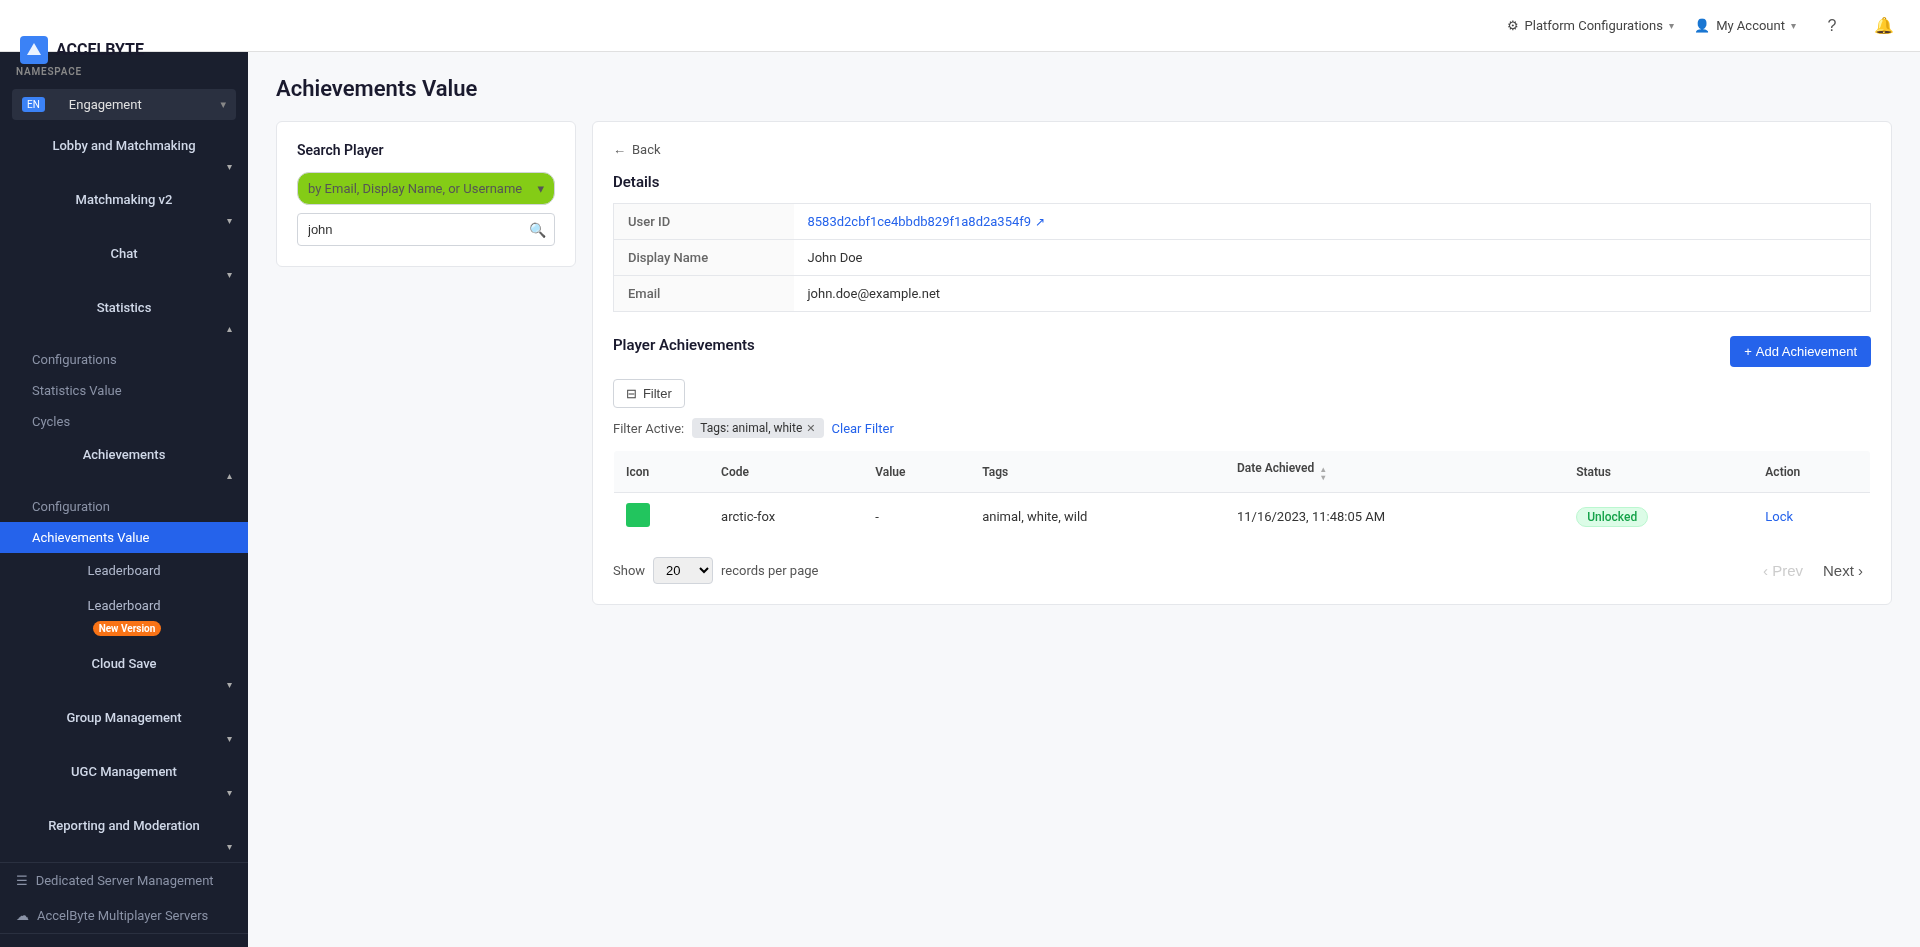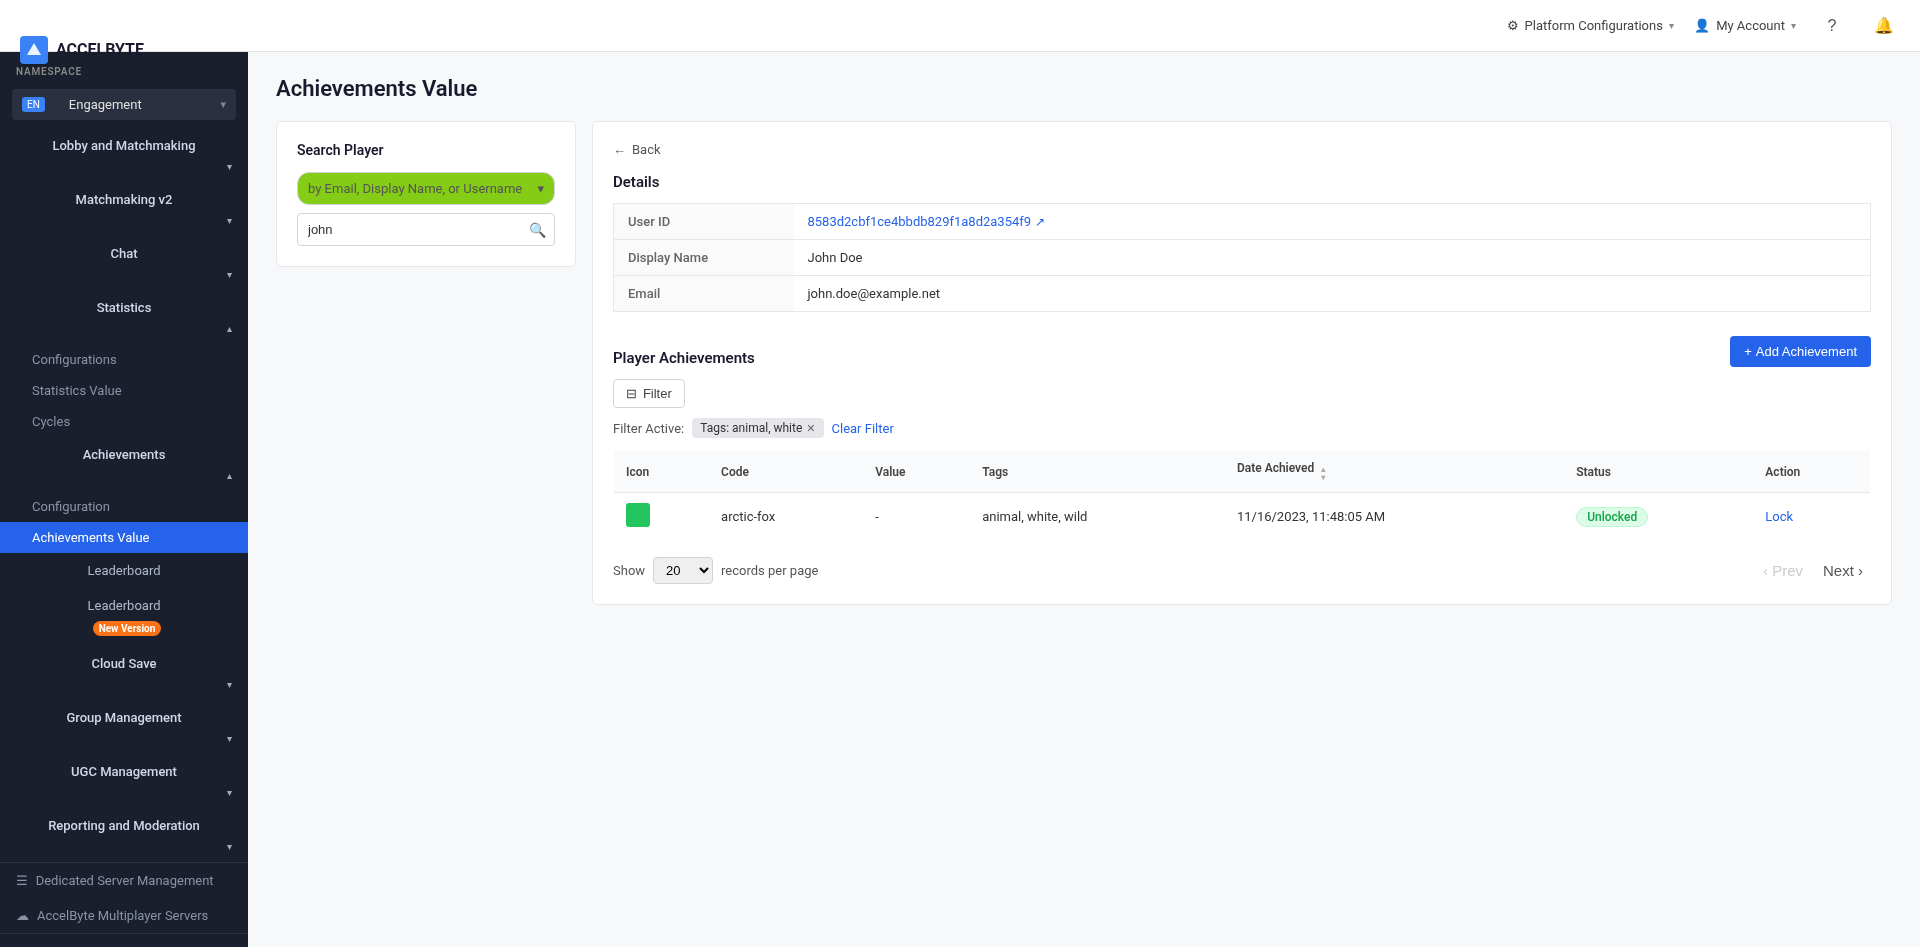--- a/index.html
+++ b/index.html
@@ -301,21 +301,21 @@
       text-decoration: none;
       display: flex;
       align-items: center;
       gap: 4px;
     }
     .external-link-icon { font-size: 12px; color: #2563eb; }
 
     
     .achievements-header {
       display: flex;
-      align-items: flex-end;
+      align-items: flex-start;
       justify-content: space-between;
       margin-bottom: 12px;
     }
     .achievements-title {
       font-size: 15px;
       font-weight: 600;
       color: #1a1a2e;
     }
     .add-achievement-btn {
       background: #2563eb;

